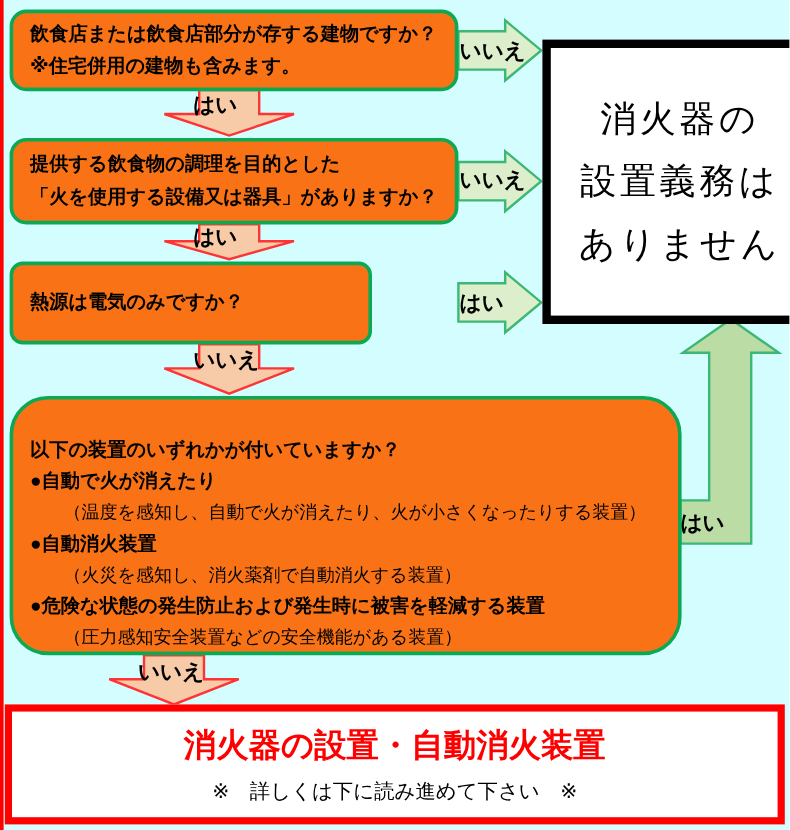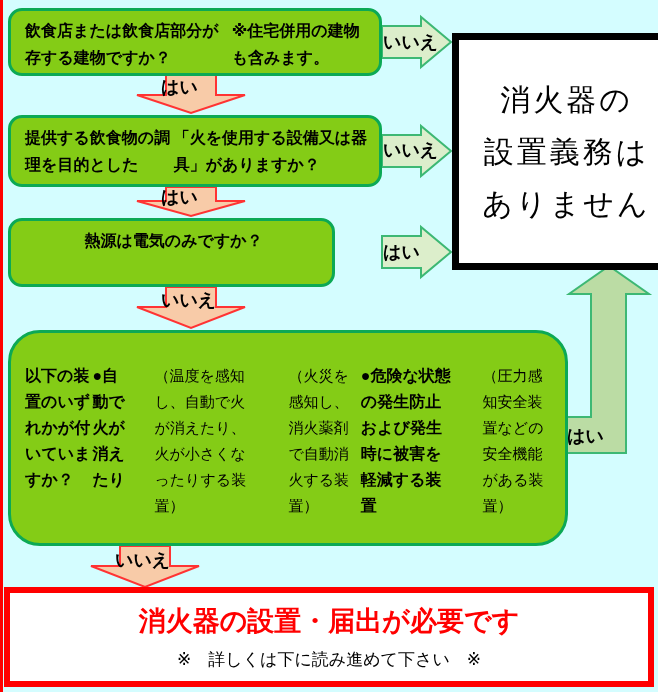--- a/index.html
+++ b/index.html
@@ -7,28 +7,28 @@
     position:relative;width:658px;height:692px;overflow:hidden;
     background:#D4FDFF;
     font-family:"Liberation Sans","DejaVu Sans",sans-serif;
     color:#000;
   }
   .left-border{position:absolute;left:0;top:0;width:3px;height:692px;background:#FF0000;}
 
   
   .qbox{
     position:absolute;box-sizing:border-box;
-    background:#84cc16;border:3px solid #0CA955;border-radius:14px;
-    display:flex;flex-direction:row;justify-content:center;
+    background:#f97316;border:3px solid #0CA955;border-radius:14px;
+    display:flex;flex-direction:column;justify-content:center;
     padding:6px 10px 6px 14px;
     font-size:16px;font-weight:bold;line-height:27px;
   }
   .q1{left:8px;top:8px;width:374px;height:68px;}
   .q2{left:8px;top:115px;width:374px;height:72px;}
-  .q3{left:8px;top:218px;width:327px;height:69px;}
+  .q3{left:8px;top:218px;width:302px;height:69px;border-radius:11px;}
   .q4{
     left:8px;top:330px;width:560px;height:216px;border-radius:32px;
     justify-content:flex-start;padding-top:30px;line-height:26px;
   }
   .q4 .detail{font-weight:normal;font-size:15px;padding-left:28px;}
 
   
   .result-none{
     position:absolute;left:452px;top:33px;width:229px;height:237px;box-sizing:border-box;
     background:#FFFFFF;border:7px solid #000000;
@@ -98,33 +98,34 @@
   </div>
 
   <div class="qbox q3">
     <div>熱源は電気のみですか？</div>
   </div>
 
   <div class="qbox q4">
     <div>以下の装置のいずれかが付いていますか？</div>
     <div>●自動で火が消えたり</div>
     <div class="detail">（温度を感知し、自動で火が消えたり、火が小さくなったりする装置）</div>
+    <div>●自動消火装置</div>
     <div class="detail">（火災を感知し、消火薬剤で自動消火する装置）</div>
     <div>●危険な状態の発生防止および発生時に被害を軽減する装置</div>
     <div class="detail">（圧力感知安全装置などの安全機能がある装置）</div>
   </div>
 
   <div class="result-none">
     <div>消火器の</div>
     <div>設置義務は</div>
     <div>ありません</div>
   </div>
 
   <div class="result-required">
-    <div class="req-title">消火器の設置・届出が必要です</div>
+    <div class="req-title">消火器の設置・自動消火装置</div>
     <div class="req-note">※　詳しくは下に読み進めて下さい　※</div>
   </div>
 
   <span class="alabel" style="left:383px;top:33px;width:62px;">いいえ</span>
   <span class="alabel" style="left:383px;top:141px;width:62px;">いいえ</span>
   <span class="alabel" style="left:383px;top:243px;width:62px;">はい</span>
 
   <span class="alabel" style="left:161px;top:78px;width:60px;">はい</span>
   <span class="alabel" style="left:161px;top:188px;width:60px;">はい</span>
   <span class="alabel" style="left:161px;top:291px;width:60px;">いいえ</span>

